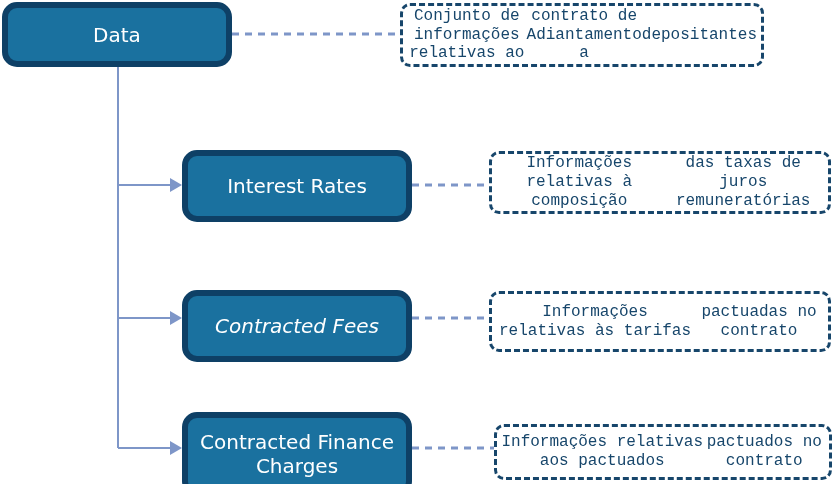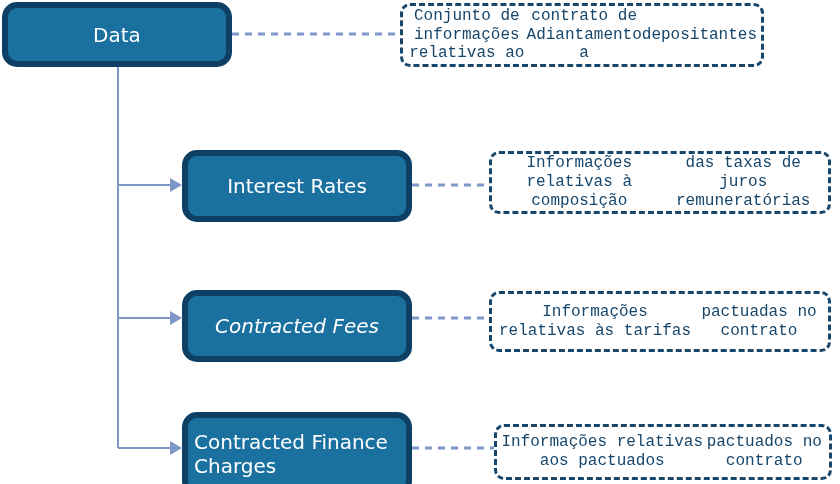--- a/index.html
+++ b/index.html
@@ -21,20 +21,21 @@
   .tree-line{stroke:var(--connector);stroke-width:2;fill:none;}
   .arrowhead{fill:var(--connector);stroke:none;}
   .note-link{stroke:var(--connector);stroke-width:3;stroke-dasharray:7 6;fill:none;}
   .node{
     position:absolute;
     background:var(--node-fill);
     border:6px solid var(--node-border);
     border-radius:15px;
     color:var(--node-text);
     display:flex;align-items:center;justify-content:center;
+    text-align:center;
     font-size:20px;line-height:1.2;
     padding:2px 6px;
   }
   .note{
     position:absolute;
     border:3px dashed var(--note-ink);
     border-radius:10px;
     color:var(--note-ink);
     background:var(--background);
     display:flex;flex-direction:row;align-items:center;justify-content:center;

